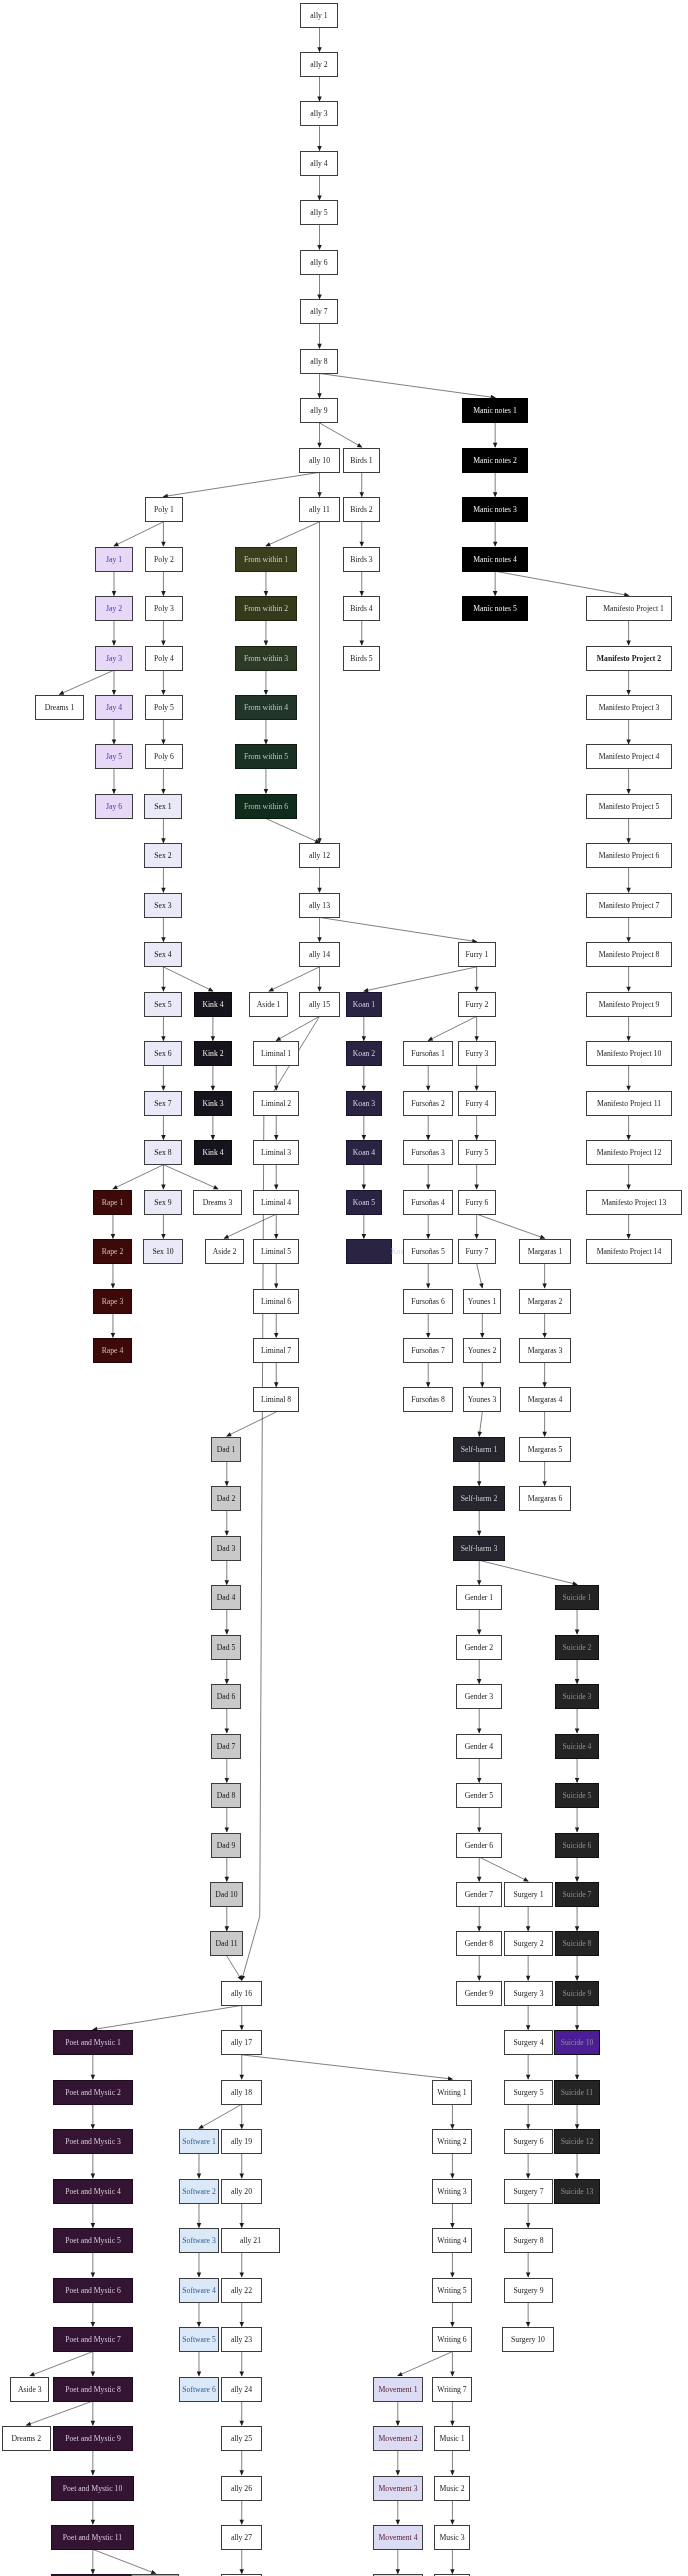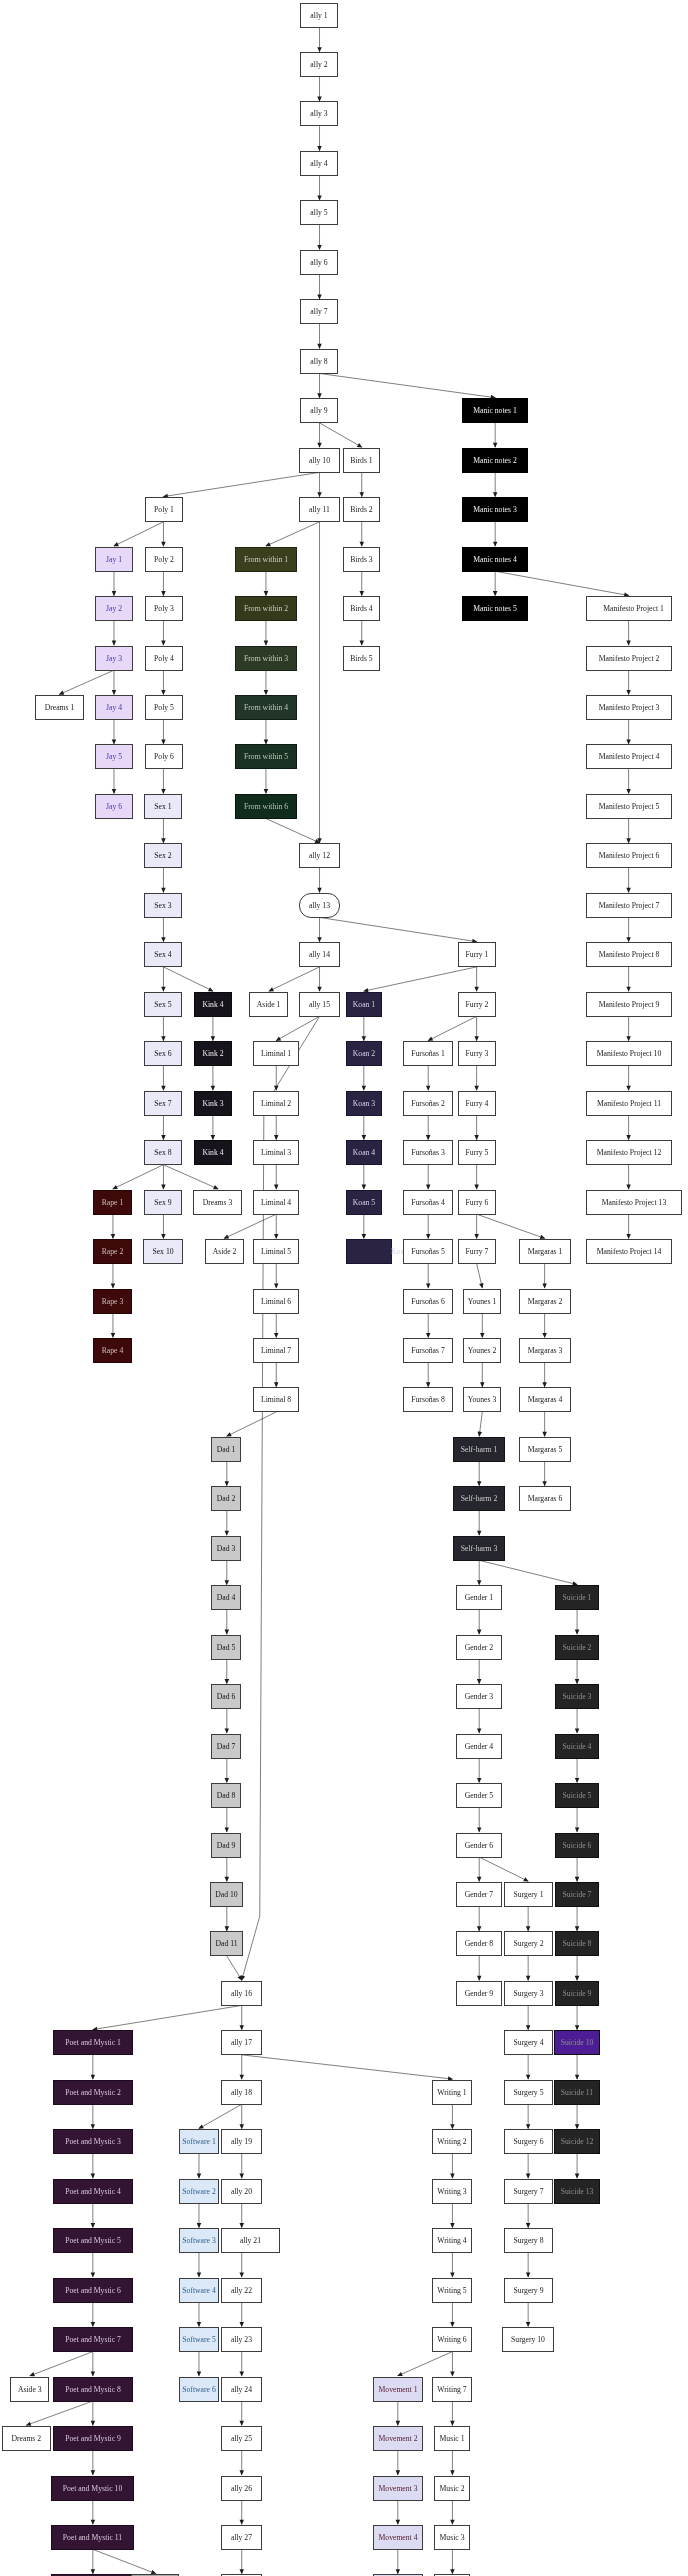--- a/index.html
+++ b/index.html
@@ -266,21 +266,21 @@
     <div class="node" style="left: 300px; top: 101px; width: 38px; background: rgb(255, 255, 255); color: rgb(26, 26, 26); border-color: rgb(60, 60, 60);">ally 3</div>
     <div class="node" style="left: 300px; top: 151px; width: 38px; background: rgb(255, 255, 255); color: rgb(26, 26, 26); border-color: rgb(60, 60, 60);">ally 4</div>
     <div class="node" style="left: 300px; top: 200px; width: 38px; background: rgb(255, 255, 255); color: rgb(26, 26, 26); border-color: rgb(60, 60, 60);">ally 5</div>
     <div class="node" style="left: 300px; top: 250px; width: 38px; background: rgb(255, 255, 255); color: rgb(26, 26, 26); border-color: rgb(60, 60, 60);">ally 6</div>
     <div class="node" style="left: 300px; top: 299px; width: 38px; background: rgb(255, 255, 255); color: rgb(26, 26, 26); border-color: rgb(60, 60, 60);">ally 7</div>
     <div class="node" style="left: 300px; top: 349px; width: 38px; background: rgb(255, 255, 255); color: rgb(26, 26, 26); border-color: rgb(60, 60, 60);">ally 8</div>
     <div class="node" style="left: 300px; top: 398px; width: 38px; background: rgb(255, 255, 255); color: rgb(26, 26, 26); border-color: rgb(60, 60, 60);">ally 9</div>
     <div class="node" style="left: 299px; top: 448px; width: 41px; background: rgb(255, 255, 255); color: rgb(26, 26, 26); border-color: rgb(60, 60, 60);">ally 10</div>
     <div class="node" style="left: 299px; top: 497px; width: 41px; background: rgb(255, 255, 255); color: rgb(26, 26, 26); border-color: rgb(60, 60, 60);">ally 11</div>
     <div class="node" style="left: 299px; top: 843px; width: 41px; background: rgb(255, 255, 255); color: rgb(26, 26, 26); border-color: rgb(60, 60, 60);">ally 12</div>
-    <div class="node" style="left: 299px; top: 893px; width: 41px; background: rgb(255, 255, 255); color: rgb(26, 26, 26); border-color: rgb(60, 60, 60); border-radius: 12px;">ally 13</div>
+    <div class="node" style="left: 299px; top: 893px; width: 41px; background: rgb(255, 255, 255); color: rgb(26, 26, 26); border-color: rgb(60, 60, 60);">ally 13</div>
     <div class="node" style="left: 299px; top: 942px; width: 41px; background: rgb(255, 255, 255); color: rgb(26, 26, 26); border-color: rgb(60, 60, 60);">ally 14</div>
     <div class="node" style="left: 299px; top: 992px; width: 41px; background: rgb(255, 255, 255); color: rgb(26, 26, 26); border-color: rgb(60, 60, 60);">ally 15</div>
     <div class="node" style="left: 221px; top: 1981px; width: 41px; background: rgb(255, 255, 255); color: rgb(26, 26, 26); border-color: rgb(60, 60, 60);">ally 16</div>
     <div class="node" style="left: 221px; top: 2030px; width: 41px; background: rgb(255, 255, 255); color: rgb(26, 26, 26); border-color: rgb(60, 60, 60);">ally 17</div>
     <div class="node" style="left: 221px; top: 2080px; width: 41px; background: rgb(255, 255, 255); color: rgb(26, 26, 26); border-color: rgb(60, 60, 60);">ally 18</div>
     <div class="node" style="left: 221px; top: 2129px; width: 41px; background: rgb(255, 255, 255); color: rgb(26, 26, 26); border-color: rgb(60, 60, 60);">ally 19</div>
     <div class="node" style="left: 221px; top: 2179px; width: 41px; background: rgb(255, 255, 255); color: rgb(26, 26, 26); border-color: rgb(60, 60, 60);">ally 20</div>
     <div class="node" style="left: 221px; top: 2228px; width: 59px; background: rgb(255, 255, 255); color: rgb(26, 26, 26); border-color: rgb(60, 60, 60);">ally 21</div>
     <div class="node" style="left: 221px; top: 2278px; width: 41px; background: rgb(255, 255, 255); color: rgb(26, 26, 26); border-color: rgb(60, 60, 60);">ally 22</div>
     <div class="node" style="left: 221px; top: 2327px; width: 41px; background: rgb(255, 255, 255); color: rgb(26, 26, 26); border-color: rgb(60, 60, 60);">ally 23</div>
@@ -293,21 +293,21 @@
     <div class="node" style="left: 462px; top: 448px; width: 66px; background: rgb(0, 0, 0); color: rgb(245, 245, 245); border-color: rgb(0, 0, 0);">Manic notes 2</div>
     <div class="node" style="left: 462px; top: 497px; width: 66px; background: rgb(0, 0, 0); color: rgb(245, 245, 245); border-color: rgb(0, 0, 0);">Manic notes 3</div>
     <div class="node" style="left: 462px; top: 547px; width: 66px; background: rgb(0, 0, 0); color: rgb(245, 245, 245); border-color: rgb(0, 0, 0);">Manic notes 4</div>
     <div class="node" style="left: 462px; top: 596px; width: 66px; background: rgb(0, 0, 0); color: rgb(245, 245, 245); border-color: rgb(0, 0, 0);">Manic notes 5</div>
     <div class="node" style="left: 343px; top: 448px; width: 37px; background: rgb(255, 255, 255); color: rgb(26, 26, 26); border-color: rgb(60, 60, 60);">Birds 1</div>
     <div class="node" style="left: 343px; top: 497px; width: 37px; background: rgb(255, 255, 255); color: rgb(26, 26, 26); border-color: rgb(60, 60, 60);">Birds 2</div>
     <div class="node" style="left: 343px; top: 547px; width: 37px; background: rgb(255, 255, 255); color: rgb(26, 26, 26); border-color: rgb(60, 60, 60);">Birds 3</div>
     <div class="node" style="left: 343px; top: 596px; width: 37px; background: rgb(255, 255, 255); color: rgb(26, 26, 26); border-color: rgb(60, 60, 60);">Birds 4</div>
     <div class="node" style="left: 343px; top: 646px; width: 37px; background: rgb(255, 255, 255); color: rgb(26, 26, 26); border-color: rgb(60, 60, 60);">Birds 5</div>
     <div class="node" style="left: 586px; top: 596px; width: 86px; background: rgb(255, 255, 255); color: rgb(26, 26, 26); border-color: rgb(60, 60, 60); padding-left: 9px;">Manifesto Project 1</div>
-    <div class="node" style="left: 586px; top: 646px; width: 86px; background: rgb(255, 255, 255); color: rgb(26, 26, 26); border-color: rgb(60, 60, 60);">Manifesto Project 2</div>
+    <div class="node" style="left: 586px; top: 646px; width: 86px; background: rgb(255, 255, 255); color: rgb(26, 26, 26); border-color: rgb(60, 60, 60); font-weight: bold;">Manifesto Project 2</div>
     <div class="node" style="left: 586px; top: 695px; width: 86px; background: rgb(255, 255, 255); color: rgb(26, 26, 26); border-color: rgb(60, 60, 60);">Manifesto Project 3</div>
     <div class="node" style="left: 586px; top: 744px; width: 86px; background: rgb(255, 255, 255); color: rgb(26, 26, 26); border-color: rgb(60, 60, 60);">Manifesto Project 4</div>
     <div class="node" style="left: 586px; top: 794px; width: 86px; background: rgb(255, 255, 255); color: rgb(26, 26, 26); border-color: rgb(60, 60, 60);">Manifesto Project 5</div>
     <div class="node" style="left: 586px; top: 843px; width: 86px; background: rgb(255, 255, 255); color: rgb(26, 26, 26); border-color: rgb(60, 60, 60);">Manifesto Project 6</div>
     <div class="node" style="left: 586px; top: 893px; width: 86px; background: rgb(255, 255, 255); color: rgb(26, 26, 26); border-color: rgb(60, 60, 60);">Manifesto Project 7</div>
     <div class="node" style="left: 586px; top: 942px; width: 86px; background: rgb(255, 255, 255); color: rgb(26, 26, 26); border-color: rgb(60, 60, 60);">Manifesto Project 8</div>
     <div class="node" style="left: 586px; top: 992px; width: 86px; background: rgb(255, 255, 255); color: rgb(26, 26, 26); border-color: rgb(60, 60, 60);">Manifesto Project 9</div>
     <div class="node" style="left: 586px; top: 1041px; width: 86px; background: rgb(255, 255, 255); color: rgb(26, 26, 26); border-color: rgb(60, 60, 60);">Manifesto Project 10</div>
     <div class="node" style="left: 586px; top: 1091px; width: 86px; background: rgb(255, 255, 255); color: rgb(26, 26, 26); border-color: rgb(60, 60, 60);">Manifesto Project 11</div>
     <div class="node" style="left: 586px; top: 1140px; width: 86px; background: rgb(255, 255, 255); color: rgb(26, 26, 26); border-color: rgb(60, 60, 60);">Manifesto Project 12</div>

